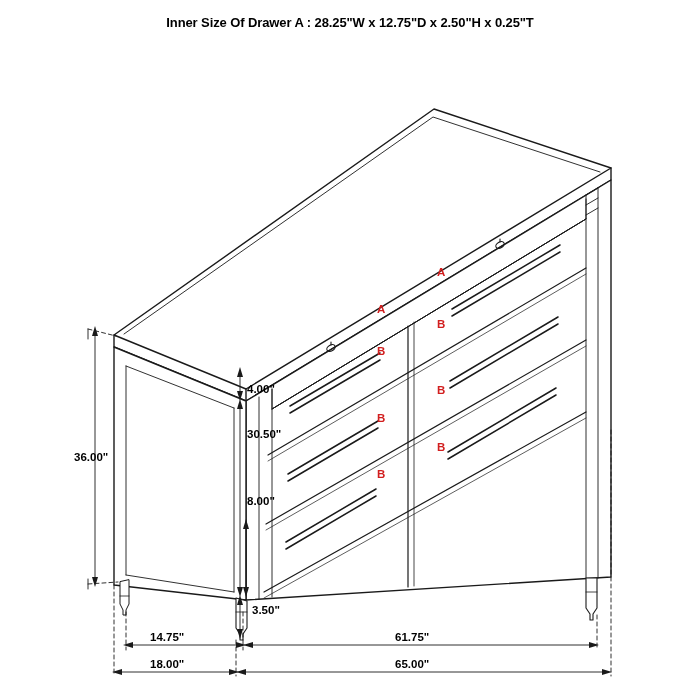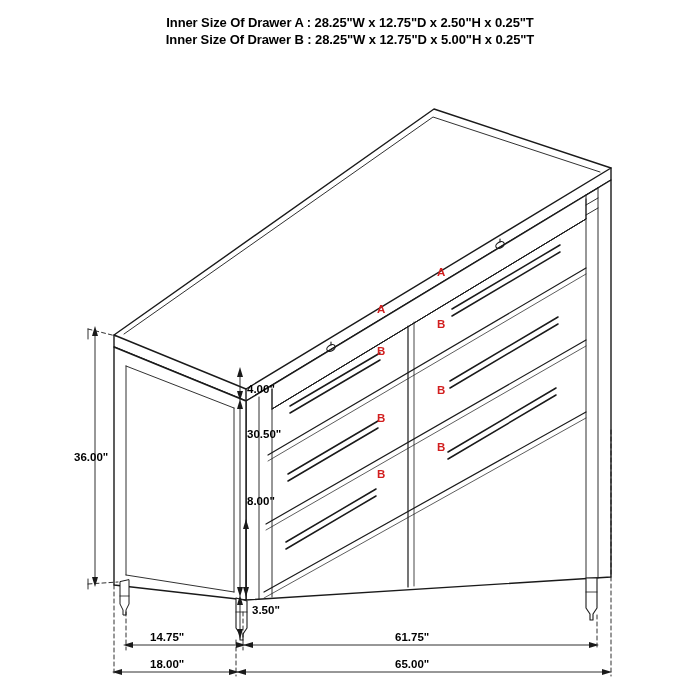--- a/index.html
+++ b/index.html
@@ -51,21 +51,20 @@
     white-space: nowrap;
   }
 </style>
 </head>
 <body>
 
 <div id="root">
 
   <div class="hdr">
     <div>Inner Size Of Drawer A : 28.25"W x 12.75"D x 2.50"H x 0.25"T</div>
-    <div>Inner Size Of Drawer B : 28.25"W x 12.75"D x 5.00"H x 0.25"T</div>
   </div>
 
   <svg class="dia" viewBox="0 0 700 700">
     <g fill="none" stroke="#1a1a1a" stroke-width="1.3" stroke-linejoin="round" stroke-linecap="round">
 
       <polygon points="114,335 434,109 611,168 246,389" fill="#ffffff" stroke="#1a1a1a" stroke-width="1.4"></polygon>
 
       <polyline points="246,389 246,401 611,180 611,168" stroke-width="1.4"></polyline>
       <polyline points="114,335 114,347 246,401" stroke-width="1.4"></polyline>
 

